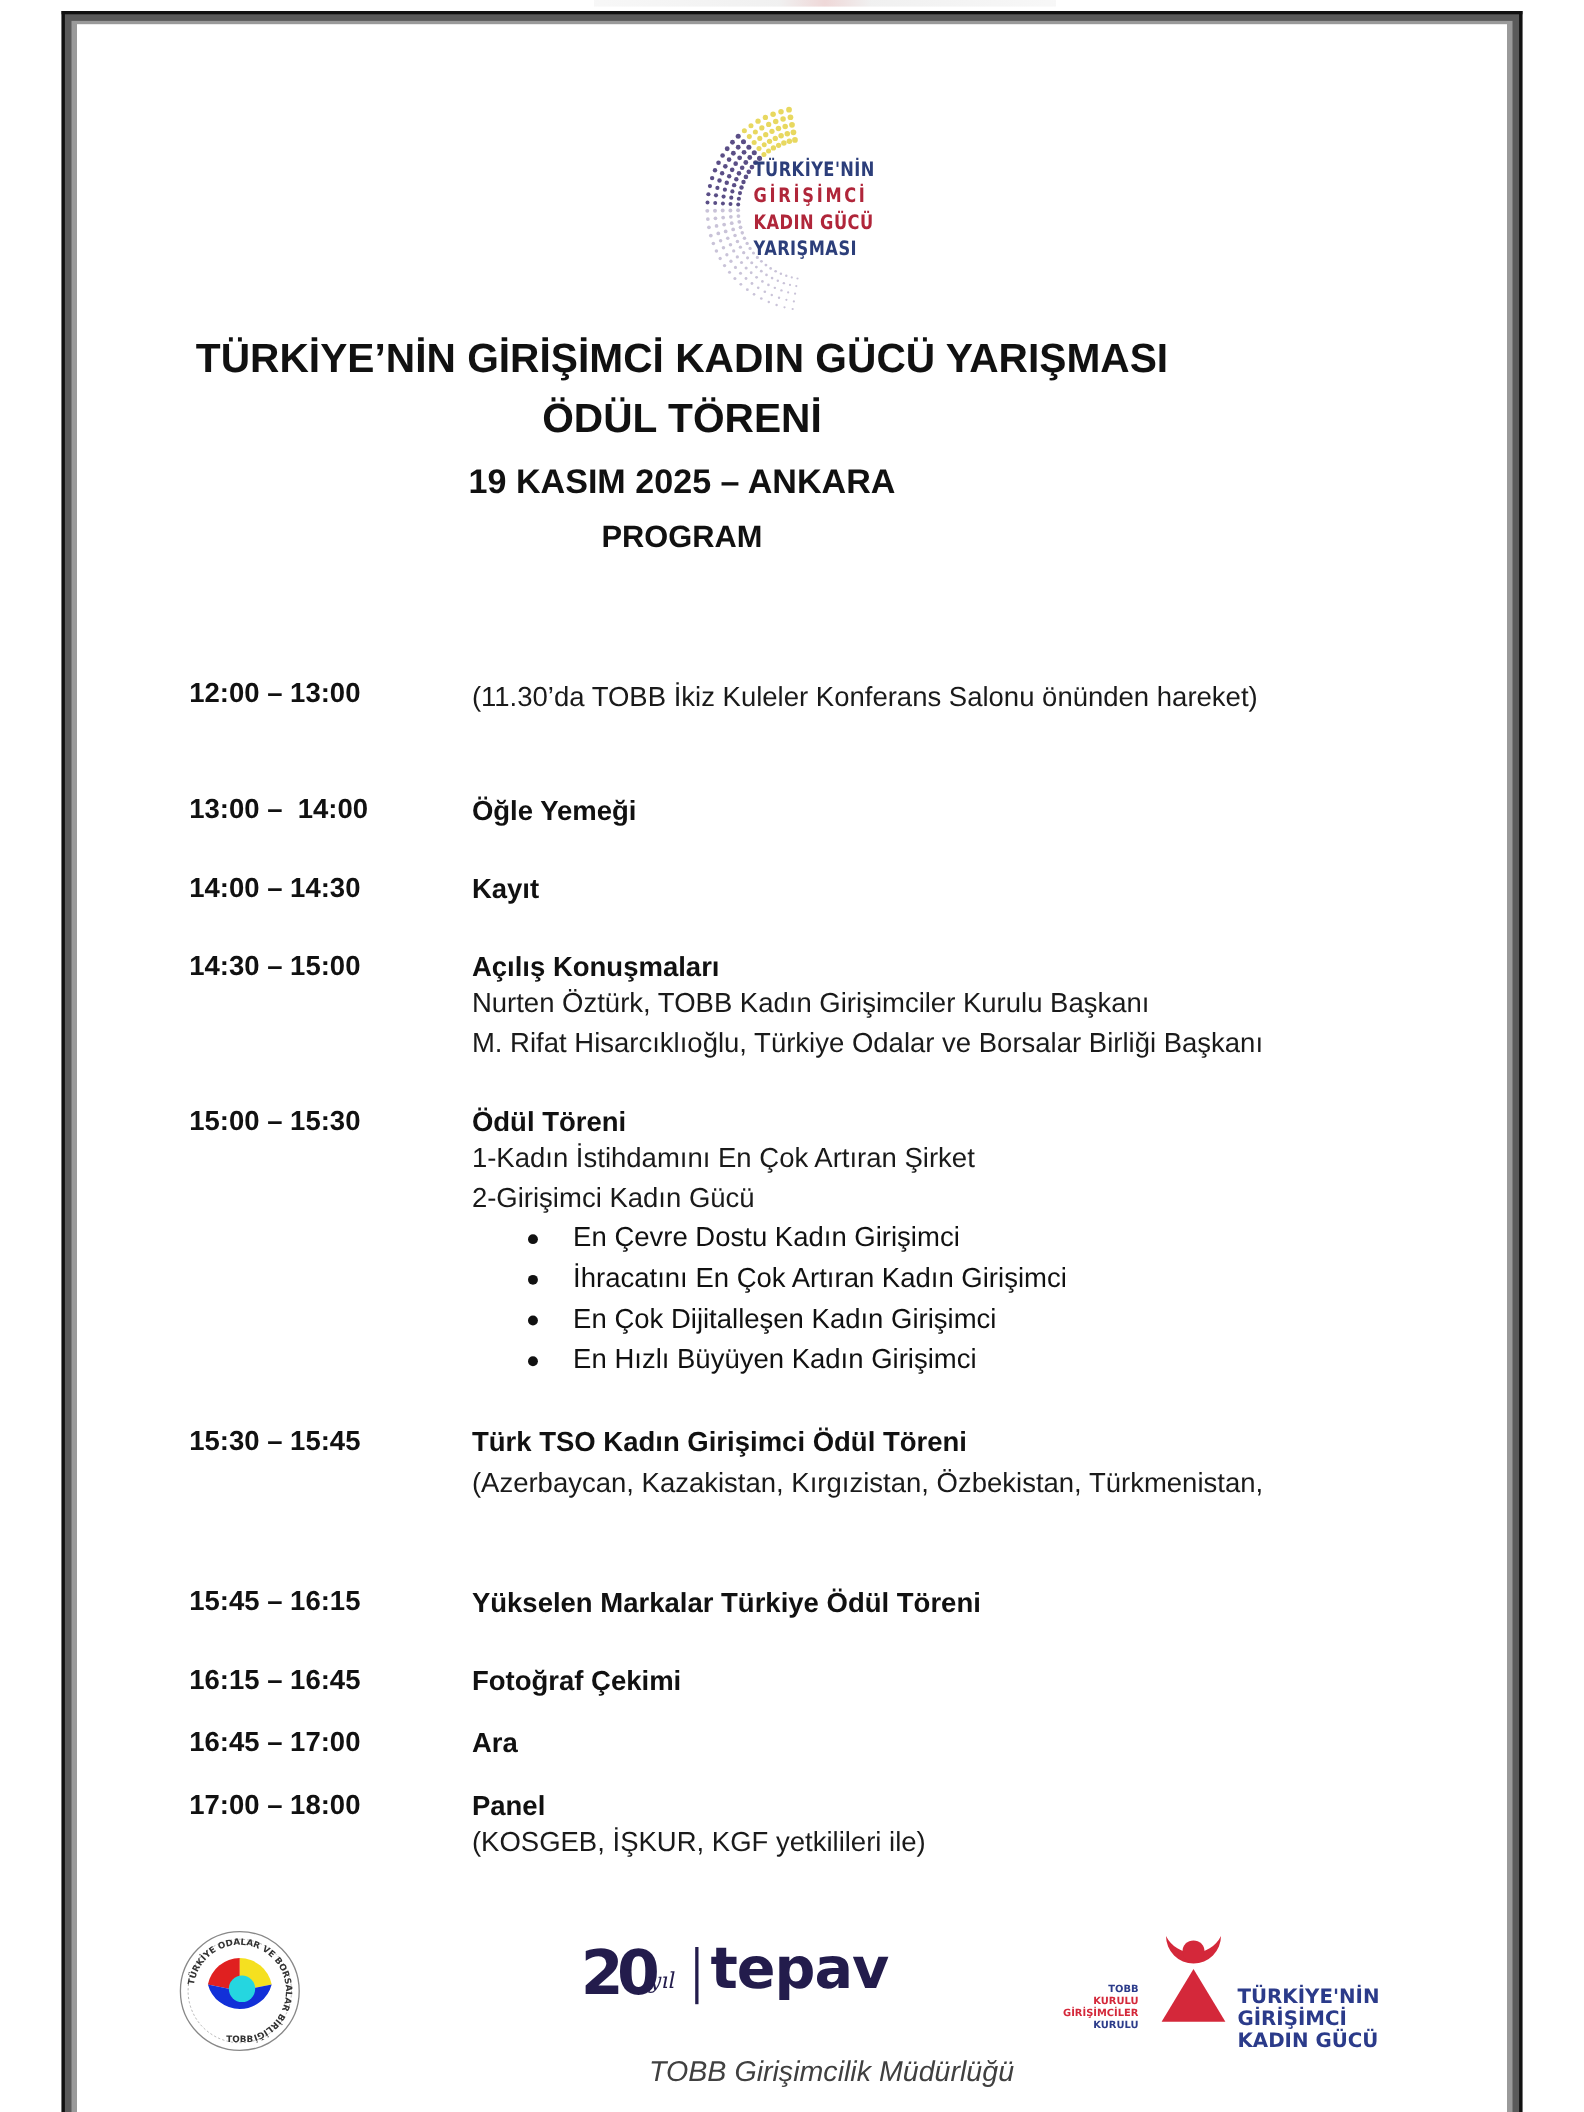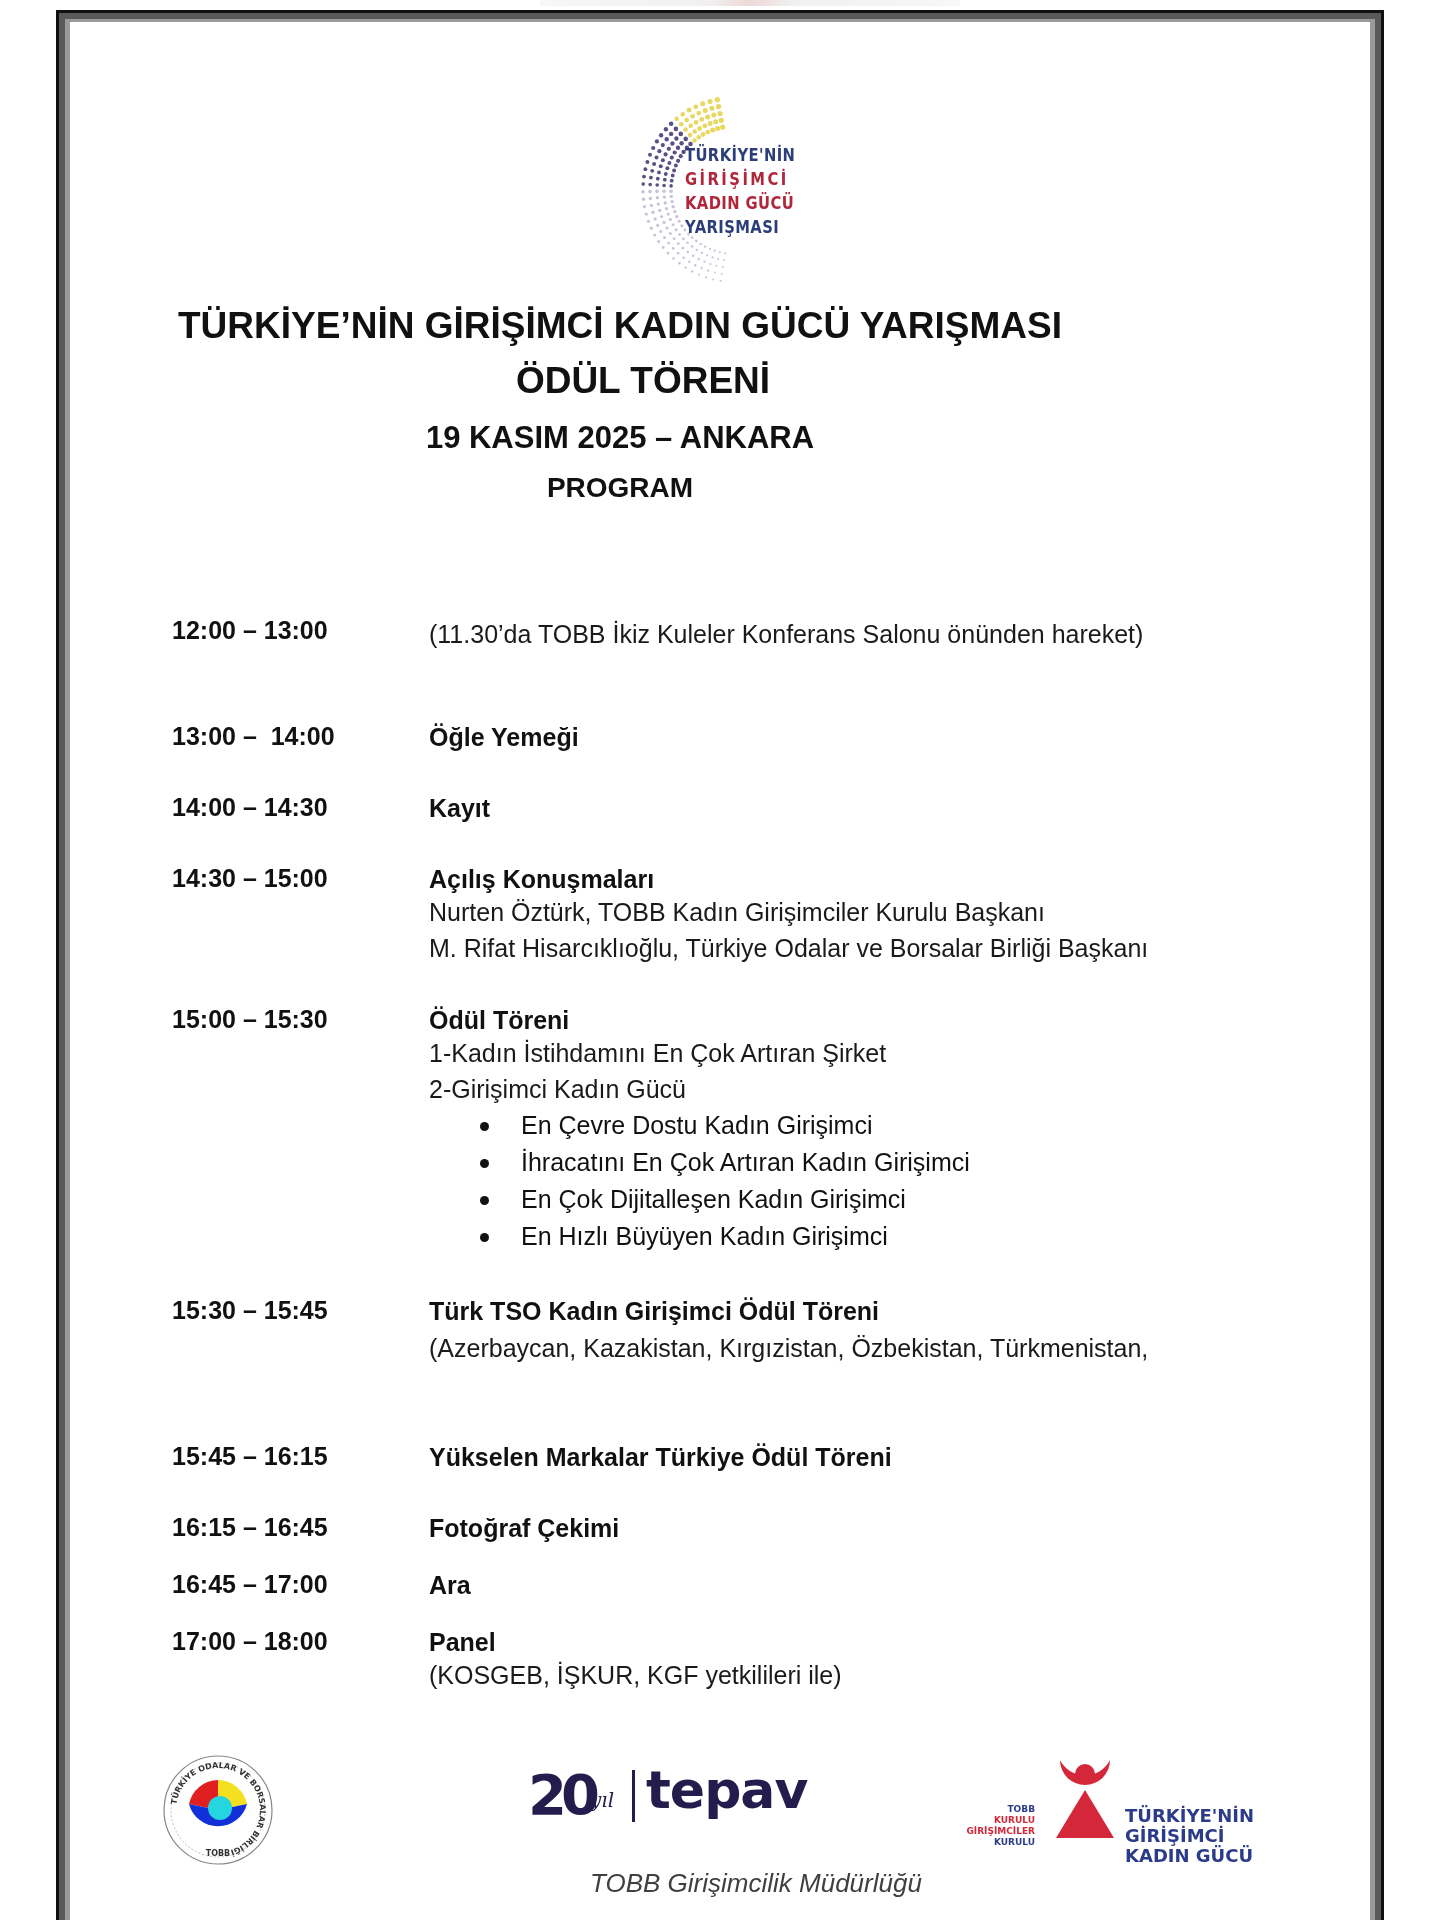--- a/index.html
+++ b/index.html
@@ -37,21 +37,21 @@
   }
   .logo-text .blue { color: #2c3e7a; }
   .logo-text .red { color: #b0263a; letter-spacing: 3px; }
   .logo-text .red2 { color: #b0263a; }
   
   .h1 {
     position: absolute; left: 0; width: 1240px; text-align: center;
     font-weight: bold; color: #111;
   }
   .title1 { top: 305px; font-size: 37px; }
-  .title2 { top: 360px; font-size: 37px; padding-left: 23px; }
+  .title2 { top: 360px; font-size: 37px; }
   .date { top: 420px; font-size: 31px; }
   .prog { top: 472px; font-size: 28px; }
   
   .row { position: absolute; left: 172px; width: 1100px; }
   .time { position: absolute; left: 0; top: 0; font-weight: bold; font-size: 25px; white-space: pre; }
   .content { position: absolute; left: 257px; top: 0; width: 900px; }
   .ttl { font-weight: bold; font-size: 25px; line-height: 30px; }
   .line { font-size: 25px; line-height: 36px; color: #1a1a1a; }
   .bullets { margin: 0; padding: 0; list-style: none; }
   .bullets li { font-size: 25px; line-height: 37px; position: relative; padding-left: 92px; }

